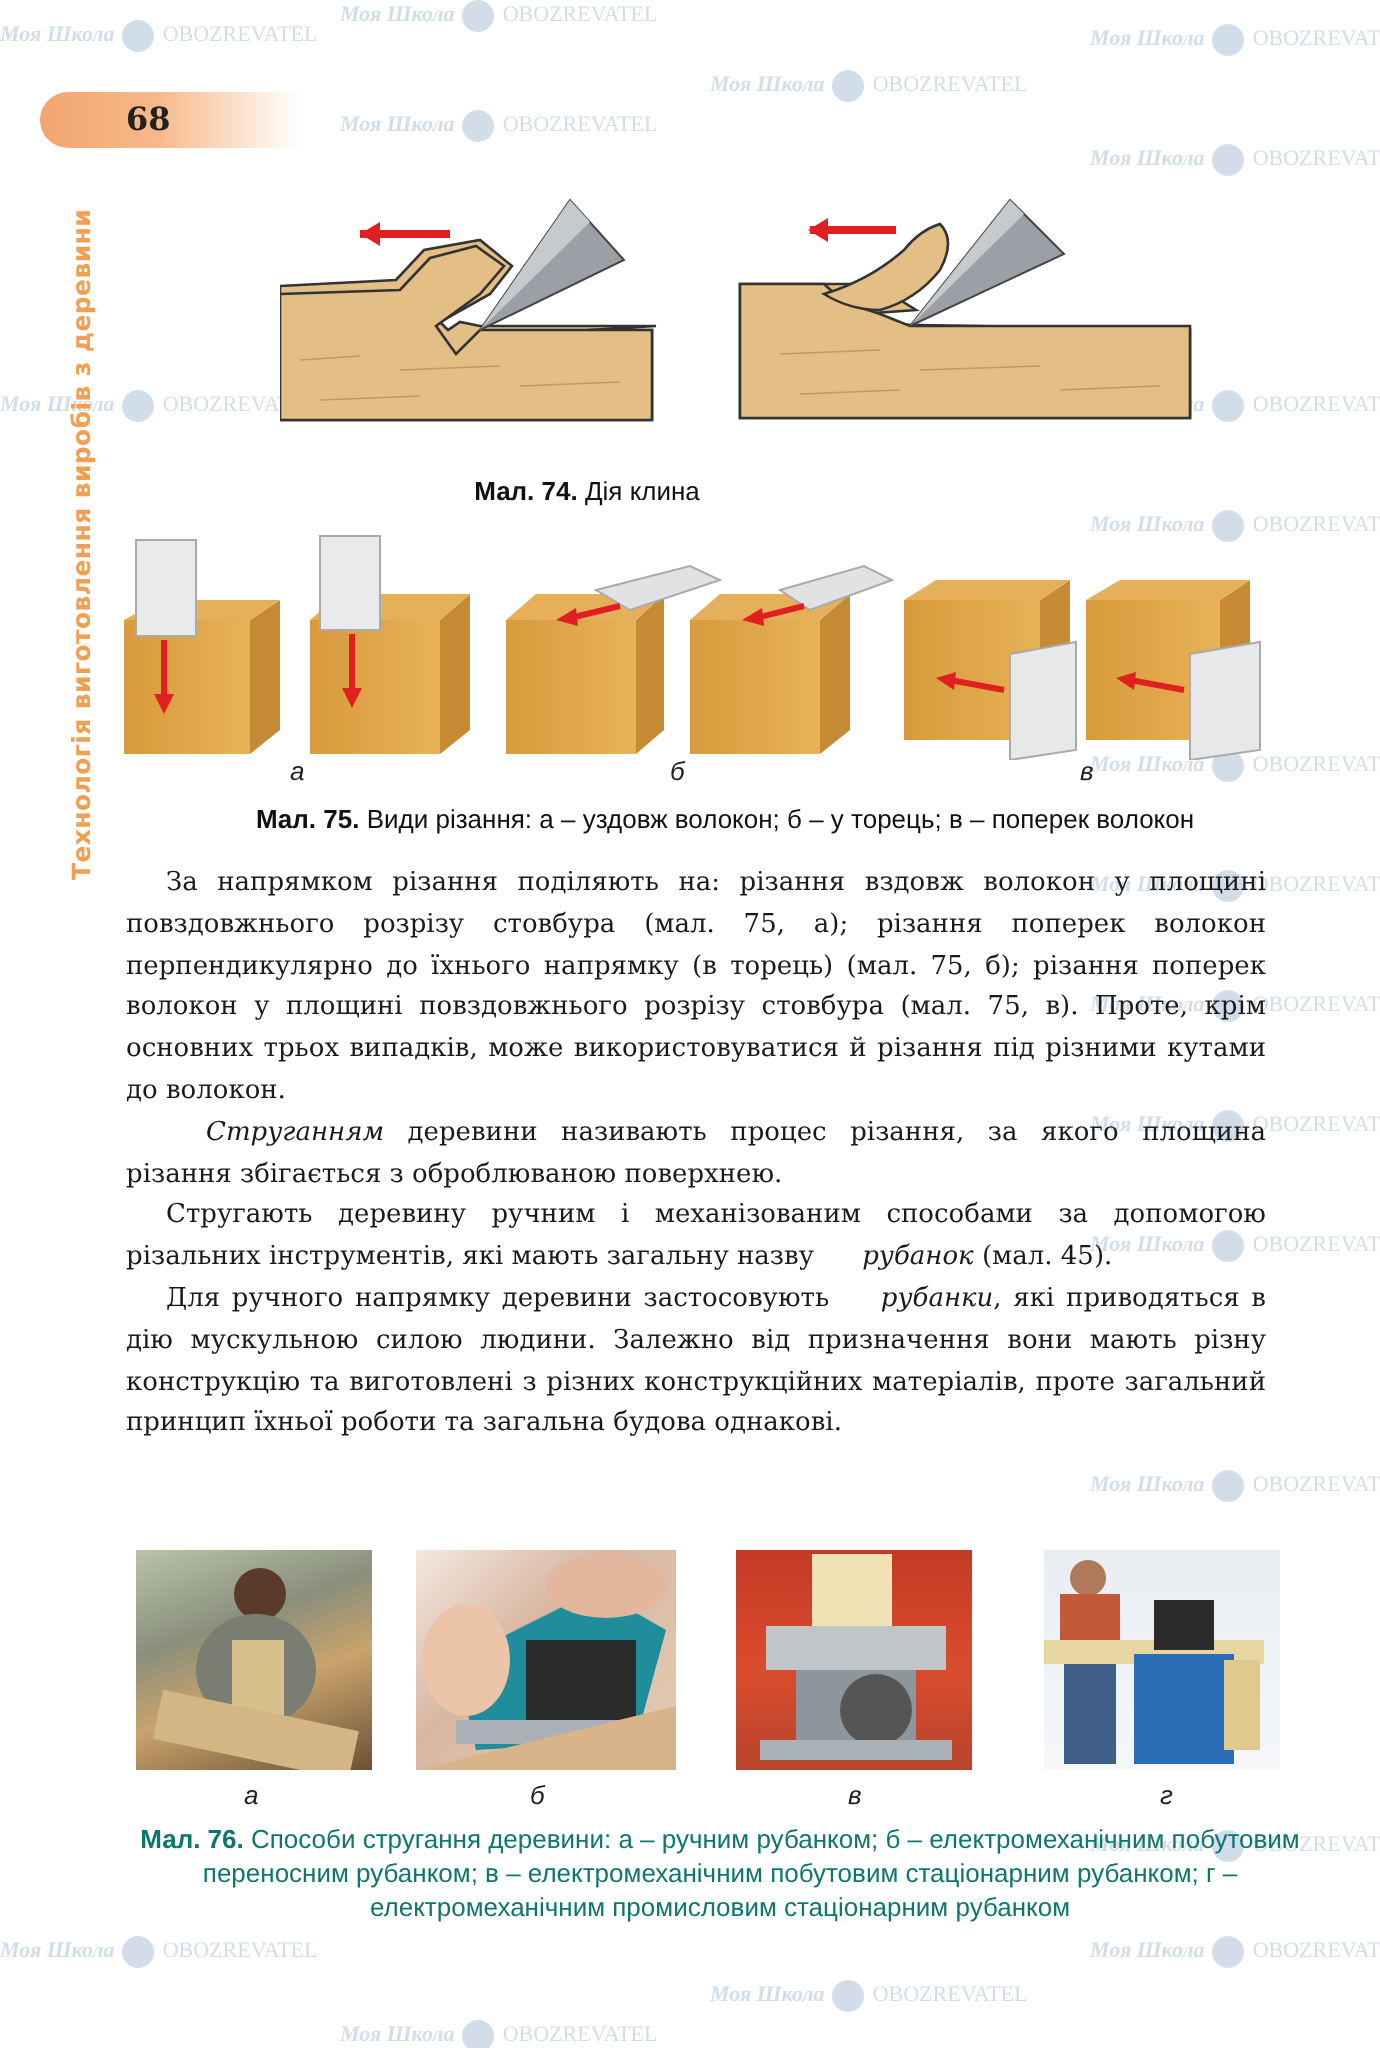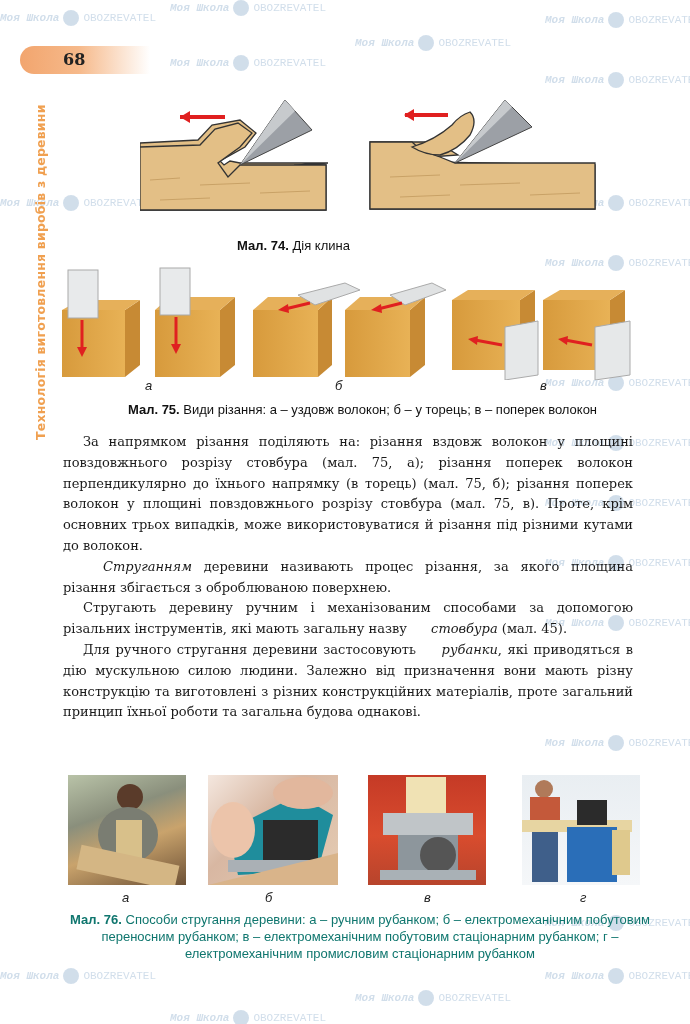--- a/index.html
+++ b/index.html
@@ -17,21 +17,21 @@
   .cap75 { position:absolute; left:0; width:690px; top:402px; text-align:center; font-family:"Liberation Sans", sans-serif; font-size:13px; color:#111; padding-left:35px; box-sizing:border-box; }
 
   .body-text { position:absolute; left:63px; top:432px; width:570px; font-family:"DejaVu Serif", serif; font-size:13px; line-height:20.8px; text-align:justify; color:#1a1a1a; }
   .body-text p { margin:0; text-indent:20px; }
   .body-text i { font-style:italic;margin-left:20px; }
 
   .photos { position:absolute; left:60px; top:775px; width:600px; height:120px; }
   .photo { position:absolute; top:0; height:110px; overflow:hidden; }
   .cap76 { position:absolute; left:60px; width:600px; top:911px; text-align:center; font-family:Liberation Sans, sans-serif; font-size:13px; line-height:17px; color:#0f766e; }
 
-  .wm { position:absolute; font-family:Liberation Mono, monospace; font-size:11px; color:#c6d6e6; white-space:nowrap; pointer-events:none; opacity:0.8; }
+  .wm { position:absolute; font-family:Liberation Serif, serif; font-size:11px; color:#c6d6e6; white-space:nowrap; pointer-events:none; opacity:0.8; }
   .wm .ic { display:inline-block; width:16px; height:16px; border-radius:50%; background:#c6d6e6; vertical-align:middle; margin:0 4px; }
   .wm .ms { font-style:italic; font-weight:bold; }
 </style>
 </head>
 <body>
 
 <div>
   <div class="wm" style="left:0;top:10px;"><span class="ms">Моя Школа</span><span class="ic"></span><span>OBOZREVATEL</span></div>
   <div class="wm" style="left:170px;top:0px;"><span class="ms">Моя Школа</span><span class="ic"></span><span>OBOZREVATEL</span></div>
   <div class="wm" style="left:355px;top:35px;"><span class="ms">Моя Школа</span><span class="ic"></span><span>OBOZREVATEL</span></div>
@@ -156,22 +156,22 @@
   </svg>
   <span class="sub-label" style="left:85px;top:113px;">а</span>
   <span class="sub-label" style="left:275px;top:113px;">б</span>
   <span class="sub-label" style="left:480px;top:113px;">в</span>
 </div>
 <div class="cap75"><b>Мал. 75.</b><span> Види різання: а – уздовж волокон; б – у торець; в – поперек волокон</span></div>
 
 <div class="body-text">
   <p>За напрямком різання поділяють на: різання вздовж волокон у площині повздовжнього розрізу стовбура (мал. 75, а); різання поперек волокон перпендикулярно до їхнього напрямку (в торець) (мал. 75, б); різання поперек волокон у площині повздовжнього розрізу стовбура (мал. 75, в). Проте, крім основних трьох випадків, може використовуватися й різання під різними кутами до волокон.</p>
   <p><i>Струганням</i><span> деревини називають процес різання, за якого площина різання збігається з оброблюваною поверхнею.</span></p>
-  <p><span>Стругають деревину ручним і механізованим способами за допомогою різальних інструментів, які мають загальну назву </span><i>стовбура</i><span> (мал. 45).</span></p>
-  <p><span>Для ручного стругання деревини застосовують </span><i>рубанки</i><span>, які приводяться в дію мускульною силою людини. Залежно від призначення вони мають різну конструкцію та виготовлені з різних конструкційних матеріалів, проте загальний принцип їхньої роботи та загальна будова однакові.</span></p>
+  <p><span>Стругають деревину ручним і механізованим способами за допомогою різальних інструментів, які мають загальну назву </span><i>рубанок</i><span> (мал. 45).</span></p>
+  <p><span>Для ручного напрямку деревини застосовують </span><i>рубанки</i><span>, які приводяться в дію мускульною силою людини. Залежно від призначення вони мають різну конструкцію та виготовлені з різних конструкційних матеріалів, проте загальний принцип їхньої роботи та загальна будова однакові.</span></p>
 </div>
 
 <div class="photos">
   <div class="photo" style="left:8px;width:118px;background:linear-gradient(160deg,#b9c3a8 0%,#8a8f7c 35%,#c9a36c 60%,#6d5136 100%);">
     <svg width="118" height="110">
         <circle cx="62" cy="22" r="13" fill="#5a3b2a"></circle>
         <ellipse cx="60" cy="60" rx="30" ry="28" fill="#7a7d72"></ellipse>
         <rect x="48" y="45" width="26" height="40" fill="#d8c08a"></rect>
         <rect x="10" y="80" width="100" height="25" fill="#d4b684" transform="rotate(12 60 92)"></rect>
       </svg>

